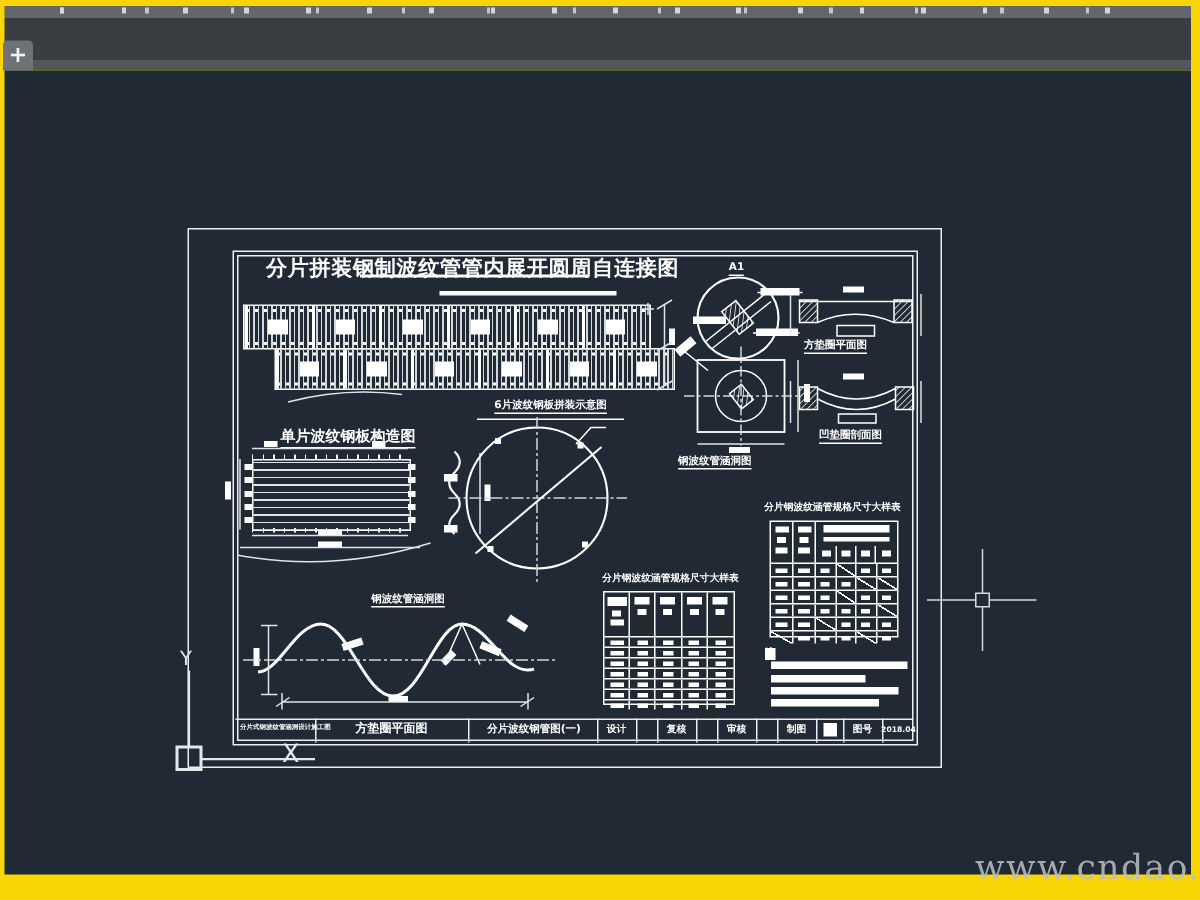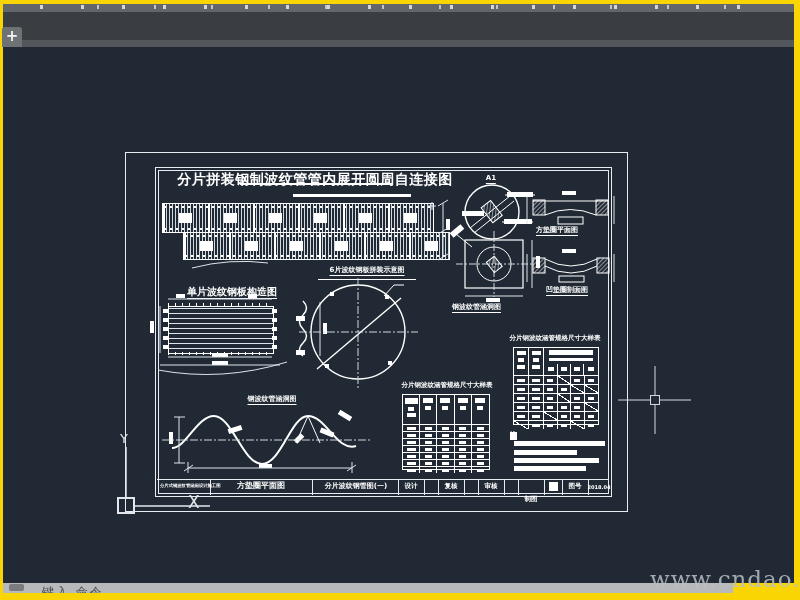--- a/index.html
+++ b/index.html
@@ -436,21 +436,21 @@
   <div class="tb-sep" style="left:518px;"></div>
   <div class="tb-sep" style="left:544px;"></div>
   <div class="tb-sep" style="left:562px;"></div>
   <div class="tb-sep" style="left:588px;"></div>
   <div class="lbl" style="left:160px;top:483px;font-size:6px;transform:scale(.72);transform-origin:left top;">分片式钢波纹管涵洞设计施工图</div>
   <div class="lbl ctr" style="left:261px;top:482px;font-size:8px;">方垫圈平面图</div>
   <div class="lbl ctr" style="left:356px;top:483px;font-size:7px;">分片波纹钢管图(一)</div>
   <div class="lbl ctr" style="left:411px;top:483px;font-size:6.5px;">设计</div>
   <div class="lbl ctr" style="left:451px;top:483px;font-size:6.5px;">复核</div>
   <div class="lbl ctr" style="left:491px;top:483px;font-size:6.5px;">审核</div>
-  <div class="lbl ctr" style="left:531px;top:496px;font-size:6.5px;">制图</div>
+  <div class="lbl ctr" style="left:531px;top:483px;font-size:6.5px;">制图</div>
   <i class="b" style="left:549px;top:482px;width:9px;height:9px;"></i>
   <div class="lbl ctr" style="left:575px;top:483px;font-size:6.5px;">图号</div>
   <div class="lbl ctr" style="left:599px;top:484px;font-size:6px;transform:translateX(-50%) scale(.85);">2018.04</div>
 
   <svg class="abs" width="800" height="600" style="left:0;top:0;pointer-events:none;">
     <defs>
       <pattern id="hp" width="3" height="3" patternUnits="userSpaceOnUse" patternTransform="rotate(45)">
         <line x1="0" y1="0" x2="0" y2="3" stroke="#fff" stroke-width="1"></line>
       </pattern>
     </defs>
@@ -550,18 +550,14 @@
       <text x="188" y="508" font-size="17" fill="#e3e7eb" stroke="none">X</text>
     </g>
 
     <g stroke="#d5d9dd" fill="none">
       <line x1="655" y1="366" x2="655" y2="434"></line>
       <line x1="618" y1="400" x2="691" y2="400"></line>
       <rect x="650.5" y="395.5" width="9" height="9" fill="#212a34"></rect>
     </g>
   </svg>
 
-  <div class="abs" id="bottombar">
-    <div class="abs" id="cmdicon"></div>
-    <div class="abs" id="cmdtext">键入 命令</div>
-  </div>
   <div class="abs" id="wm-bottom">www.cndao.com</div>
 </div>
 
 </body></html>

